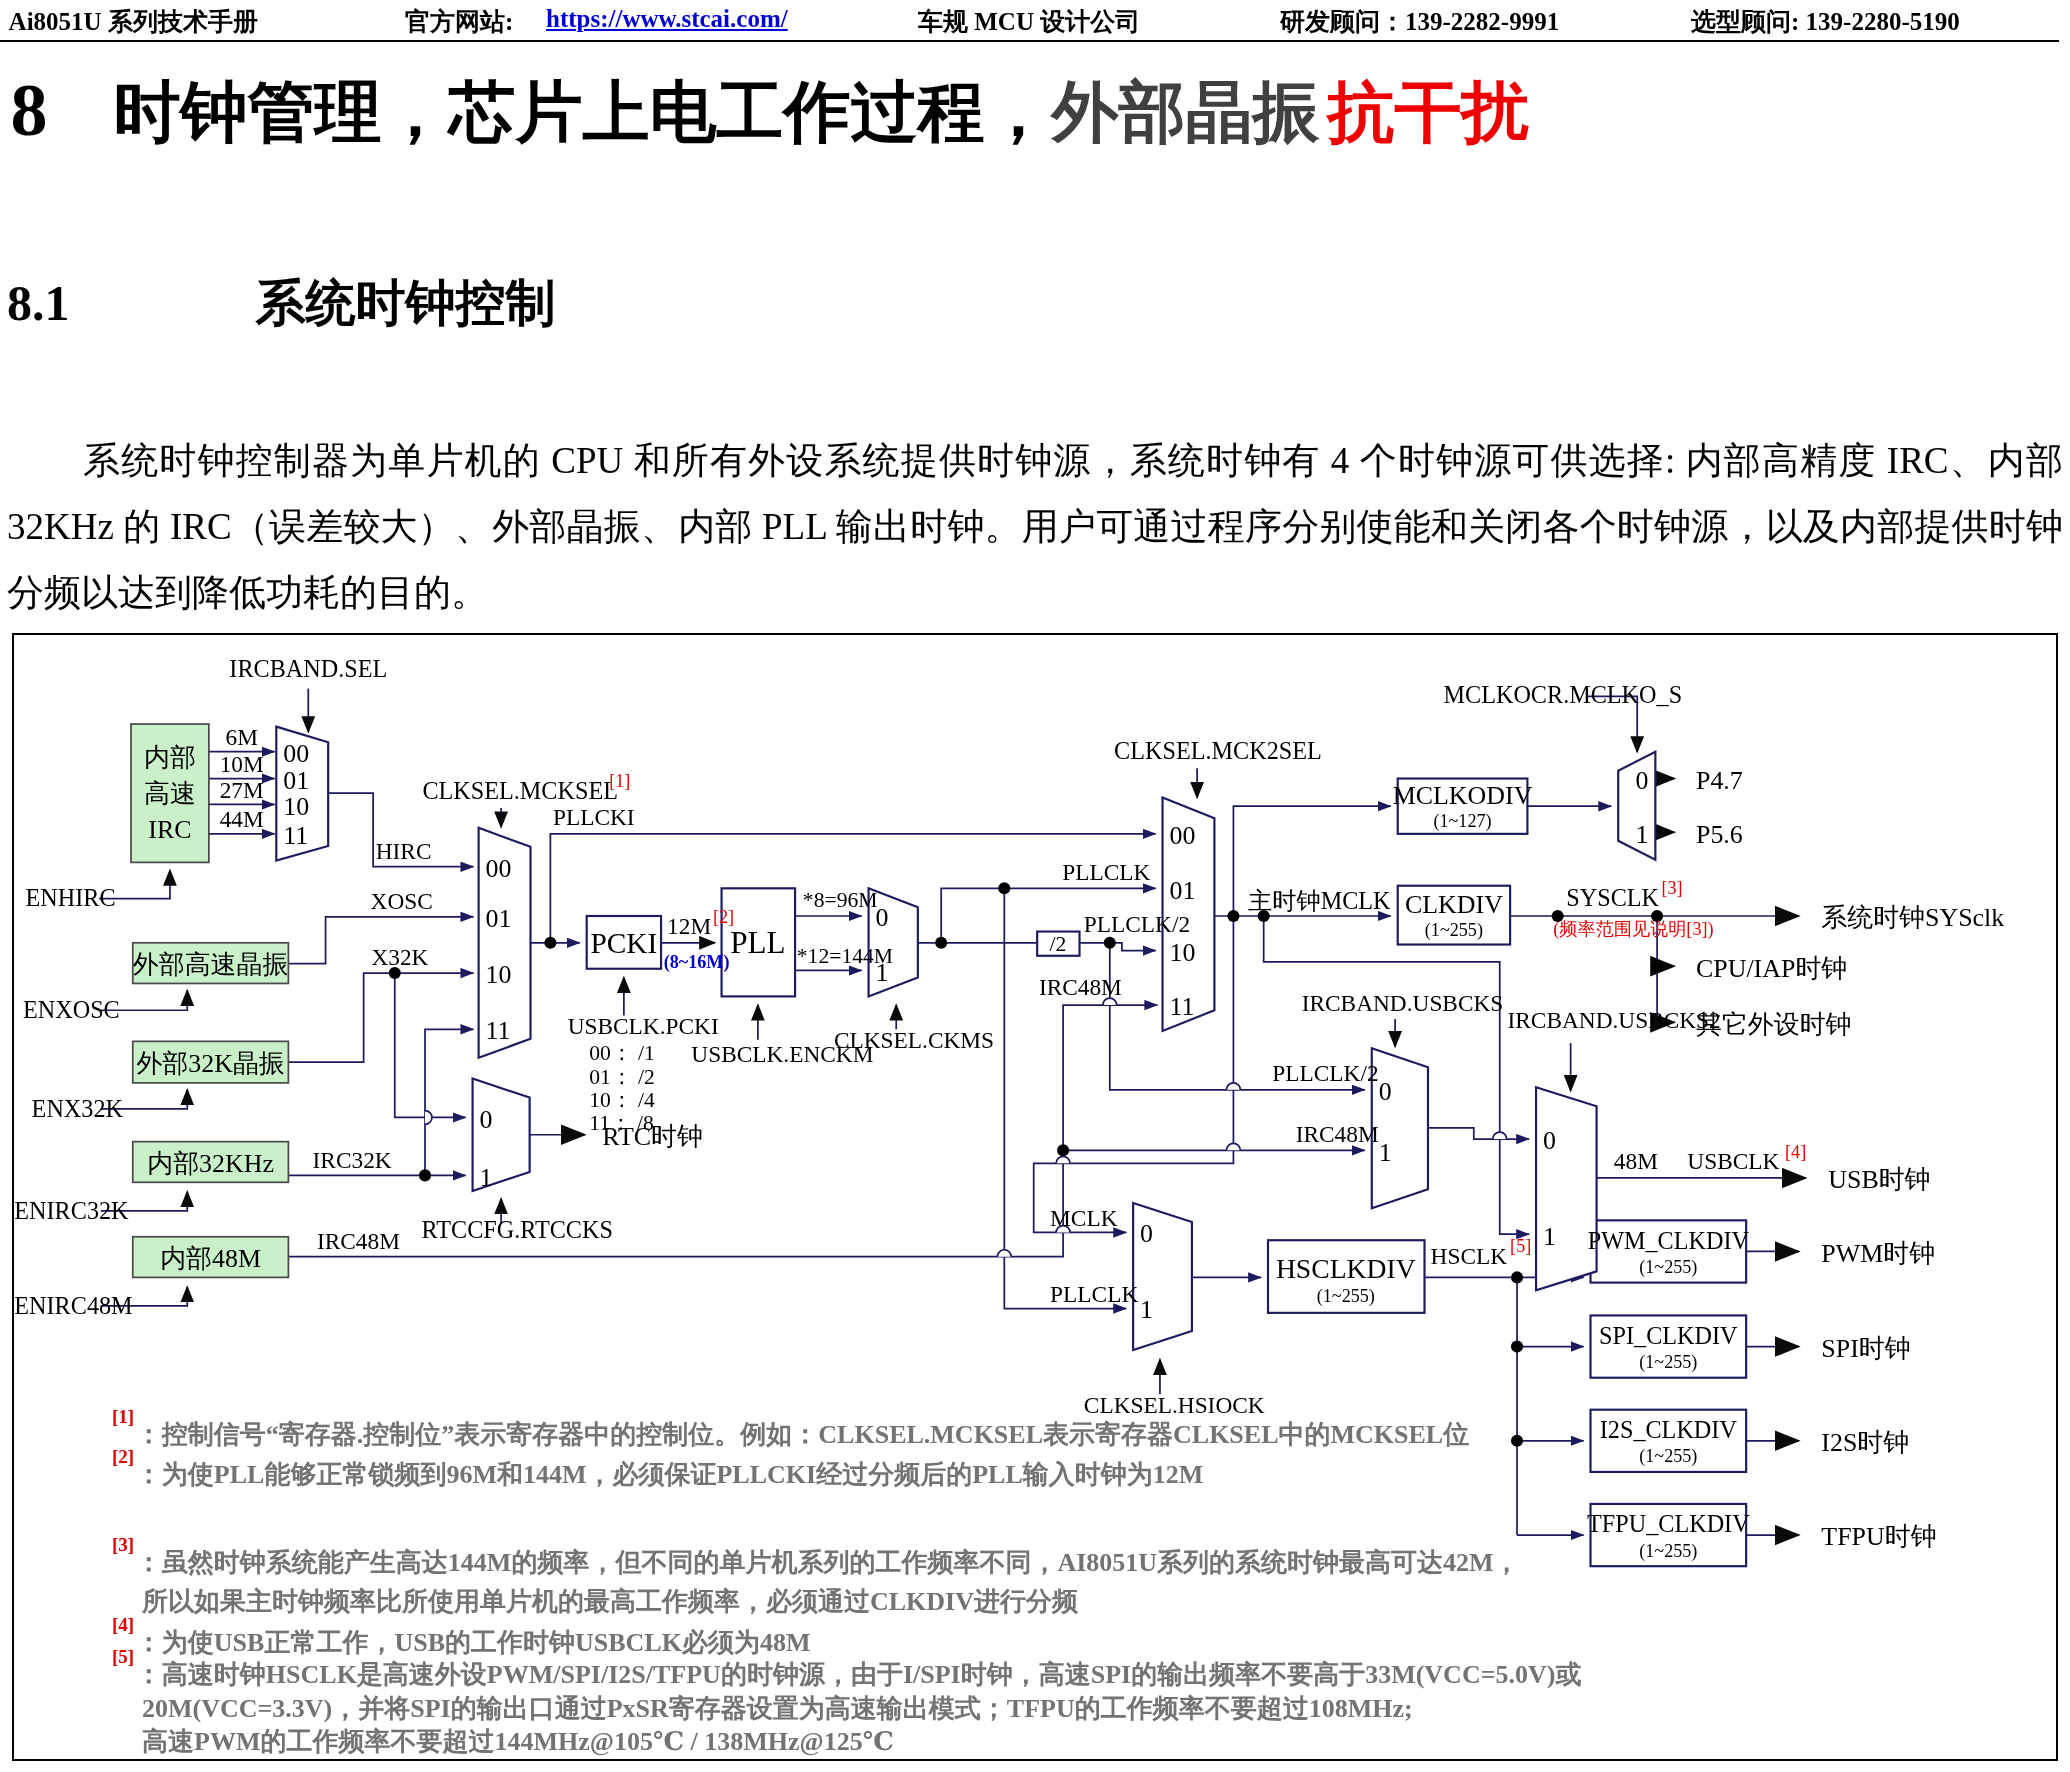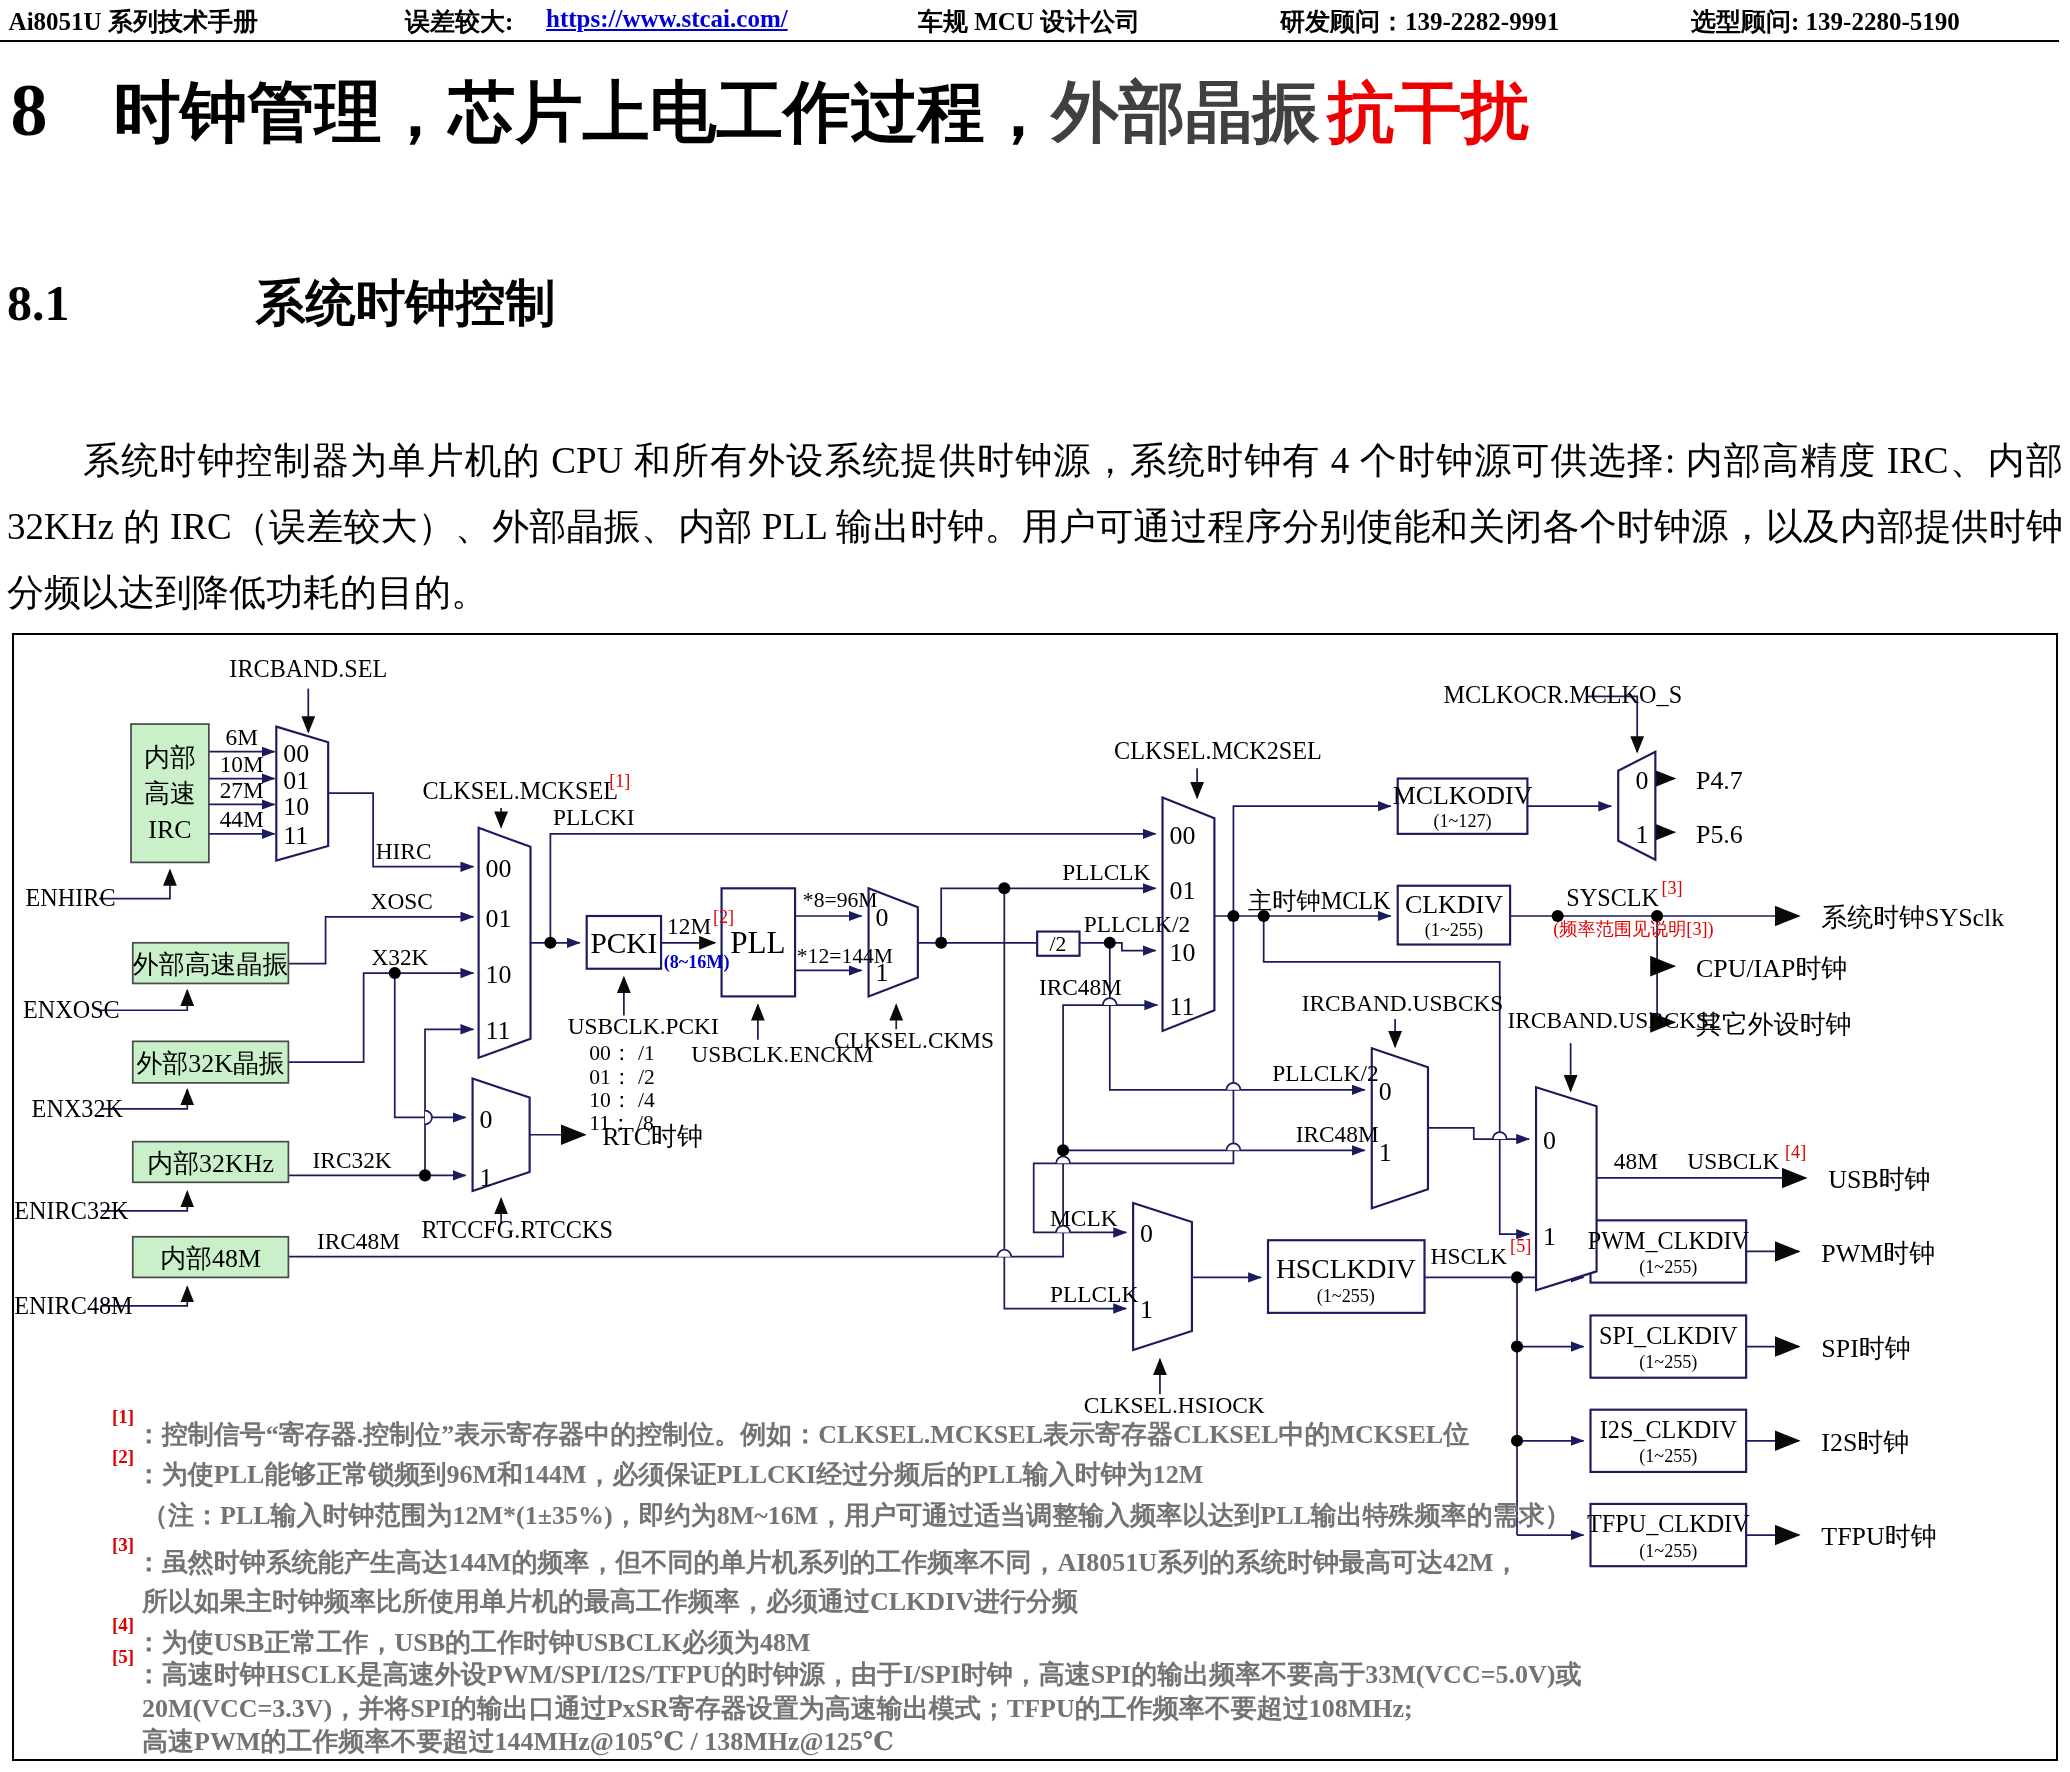--- a/index.html
+++ b/index.html
@@ -33,21 +33,21 @@
   
   .fn{position:absolute;white-space:nowrap;font-weight:bold;font-size:26px;}
   .fnm{color:#e00000;font-size:19px;position:relative;top:-10.4px;font-weight:bold;margin-right:1.7px;}
   .fnt{color:#737373;}
 </style>
 </head>
 <body>
 
 <div id="hdr" class="abs">
   <span style="left:8.6px">Ai8051U 系列技术手册</span>
-  <span style="left:405px">误差较大: </span>
+  <span style="left:405px">官方网站: </span>
   <span style="left:546px"><a class="site" href="#">https://www.stcai.com/</a></span>
   <span style="left:918px">车规 MCU 设计公司</span>
   <span style="left:1280px">研发顾问：139-2282-9991</span>
   <span style="left:1691px">选型顾问: 139-2280-5190</span>
 </div>
 
 <div id="title" class="abs">
   <span class="num">8</span><span class="big">时钟管理，芯片上电工作过程，</span><span class="big blue">外部晶振</span><span class="big red">抗干扰</span>
 </div>
 
@@ -310,21 +310,20 @@
     <text x="2090" y="725" class="t30">PWM时钟</text>
     <text x="2090" y="835" class="t30">SPI时钟</text>
     <text x="2090" y="944" class="t30">I2S时钟</text>
     <text x="2090" y="1053" class="t30">TFPU时钟</text>
   </g>
 </svg>
 
   
   <div class="fn" style="top:781px;left:98px"><sup class="fnm">[1]</sup><span class="fnt">：控制信号“寄存器.控制位”表示寄存器中的控制位。例如：CLKSEL.MCKSEL表示寄存器CLKSEL中的MCKSEL位</span></div>
   <div class="fn" style="top:821px;left:98px"><sup class="fnm">[2]</sup><span class="fnt">：为使PLL能够正常锁频到96M和144M，必须保证PLLCKI经过分频后的PLL输入时钟为12M</span></div>
-  <div class="fn" style="top:863px;left:128px"><span class="fnt">（注：PLL输入时钟范围为12M*(1±35%)，即约为8M~16M，用户可通过适当调整输入频率以达到PLL输出特殊频率的需求）</span></div>
   <div class="fn" style="top:909px;left:98px"><sup class="fnm">[3]</sup><span class="fnt">：虽然时钟系统能产生高达144M的频率，但不同的单片机系列的工作频率不同，AI8051U系列的系统时钟最高可达42M，</span></div>
   <div class="fn" style="top:949px;left:128px"><span class="fnt">所以如果主时钟频率比所使用单片机的最高工作频率，必须通过CLKDIV进行分频</span></div>
   <div class="fn" style="top:989px;left:98px"><sup class="fnm">[4]</sup><span class="fnt">：为使USB正常工作，USB的工作时钟USBCLK必须为48M</span></div>
   <div class="fn" style="top:1021px;left:98px"><sup class="fnm">[5]</sup><span class="fnt">：高速时钟HSCLK是高速外设PWM/SPI/I2S/TFPU的时钟源，由于I/SPI时钟，高速SPI的输出频率不要高于33M(VCC=5.0V)或</span></div>
   <div class="fn" style="top:1056px;left:128px"><span class="fnt">20M(VCC=3.3V)，并将SPI的输出口通过PxSR寄存器设置为高速输出模式；TFPU的工作频率不要超过108MHz;</span></div>
   <div class="fn" style="top:1089px;left:128px"><span class="fnt">高速PWM的工作频率不要超过144MHz@105℃ / 138MHz@125℃</span></div>
 </div>
 
 
 </body></html>

